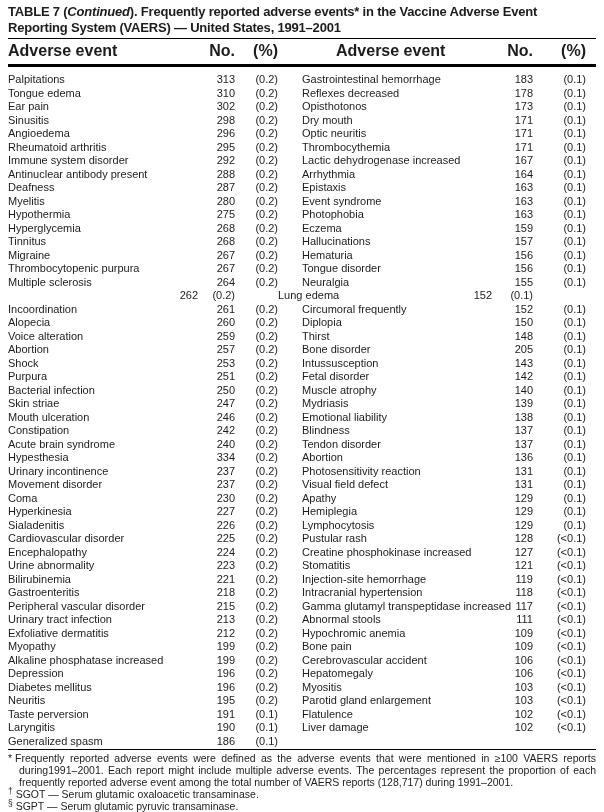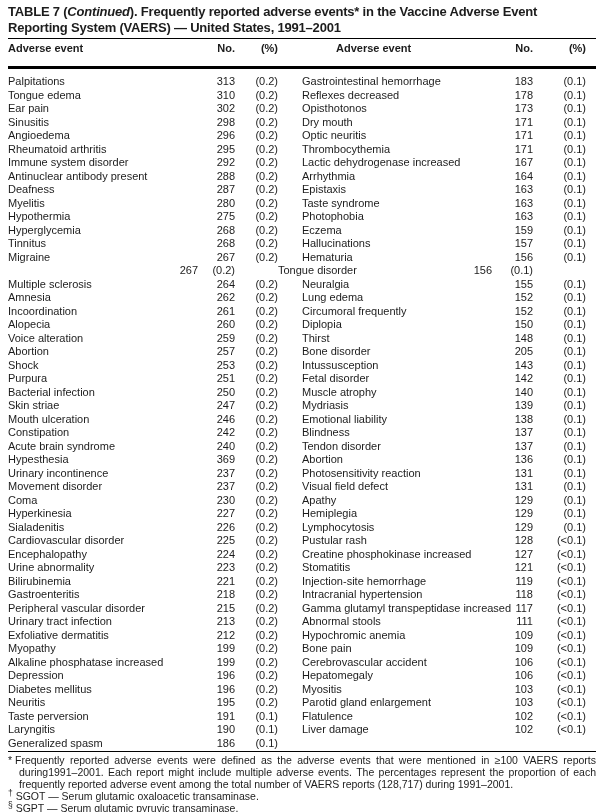--- a/index.html
+++ b/index.html
@@ -26,22 +26,22 @@
   .rule-thick { border:none; border-top:3px solid #000; margin:0; }
   .rule-mid   { border:none; border-top:1.5px solid #000; margin:1px 0 2px 0; }
 
   .grid {
     display:grid;
     grid-template-columns:190px 37px 43px 24px 190px 41px 53px;
     width:578px;
   }
   .header-row {
     font-weight:bold;
-    font-size:11px;
-    padding:3px 0 12px 0;
+    font-size:16px;
+    padding:3px 0 4px 0;
     align-items:end;
   }
   .header-row .h-event-right { padding-left:34px; }
   .h-no, .h-pct { text-align:right; }
 
   .tbody { margin-top:6px; }
   .row { height:13.5px; line-height:13.5px; font-size:11px; }
   .ev  { text-align:left; white-space:nowrap; overflow:visible; }
   .no  { text-align:right; white-space:nowrap; }
   .pct { text-align:right; white-space:nowrap; }
@@ -169,21 +169,21 @@
     <span class="ev">Epistaxis</span>
     <span class="no">163</span>
     <span class="pct">(0.1)</span>
   </div>
 
   <div class="grid row">
     <span class="ev">Myelitis</span>
     <span class="no">280</span>
     <span class="pct">(0.2)</span>
     <span></span>
-    <span class="ev">Taste syndrome</span>
+    <span class="ev">Event syndrome</span>
     <span class="no">163</span>
     <span class="pct">(0.1)</span>
   </div>
 
   <div class="grid row">
     <span class="ev">Hypothermia</span>
     <span class="no">275</span>
     <span class="pct">(0.2)</span>
     <span></span>
     <span class="ev">Photophobia</span>
@@ -215,40 +215,40 @@
     <span class="ev">Migraine</span>
     <span class="no">267</span>
     <span class="pct">(0.2)</span>
     <span></span>
     <span class="ev">Hematuria</span>
     <span class="no">156</span>
     <span class="pct">(0.1)</span>
   </div>
 
   <div class="grid row">
+    <span class="ev">Thrombocytopenic purpura</span>
     <span class="no">267</span>
     <span class="pct">(0.2)</span>
     <span></span>
     <span class="ev">Tongue disorder</span>
     <span class="no">156</span>
     <span class="pct">(0.1)</span>
   </div>
 
   <div class="grid row">
     <span class="ev">Multiple sclerosis</span>
     <span class="no">264</span>
     <span class="pct">(0.2)</span>
     <span></span>
     <span class="ev">Neuralgia</span>
     <span class="no">155</span>
     <span class="pct">(0.1)</span>
   </div>
 
   <div class="grid row">
-    <span class="ev">Amnesia</span>
     <span class="no">262</span>
     <span class="pct">(0.2)</span>
     <span></span>
     <span class="ev">Lung edema</span>
     <span class="no">152</span>
     <span class="pct">(0.1)</span>
   </div>
 
   <div class="grid row">
     <span class="ev">Incoordination</span>
@@ -355,21 +355,21 @@
     <span class="no">240</span>
     <span class="pct">(0.2)</span>
     <span></span>
     <span class="ev">Tendon disorder</span>
     <span class="no">137</span>
     <span class="pct">(0.1)</span>
   </div>
 
   <div class="grid row">
     <span class="ev">Hypesthesia</span>
-    <span class="no">369</span>
+    <span class="no">334</span>
     <span class="pct">(0.2)</span>
     <span></span>
     <span class="ev">Abortion</span>
     <span class="no">136</span>
     <span class="pct">(0.1)</span>
   </div>
 
   <div class="grid row">
     <span class="ev">Urinary incontinence</span>
     <span class="no">237</span>

